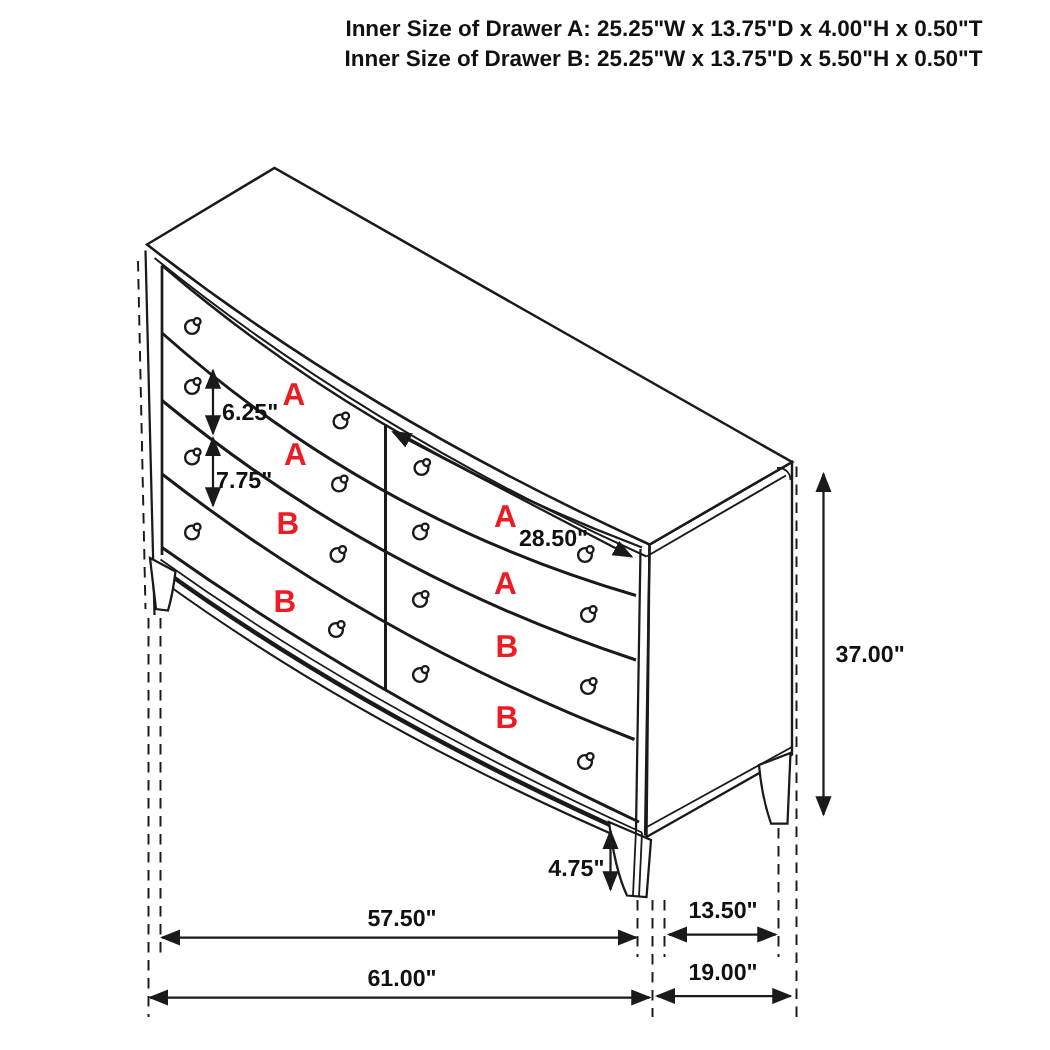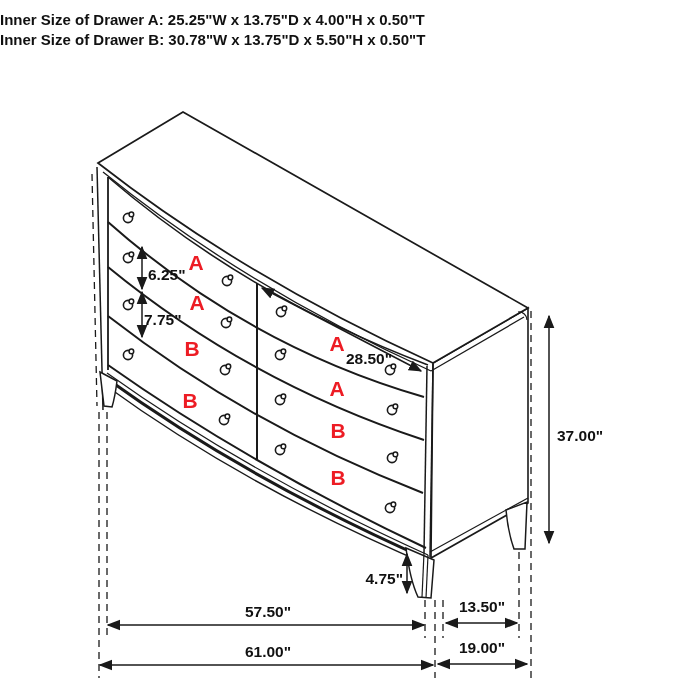--- a/index.html
+++ b/index.html
@@ -1,35 +1,35 @@
 <!DOCTYPE html>
 <html><head>
 <meta charset="utf-8">
 <style>
   html,body{margin:0;padding:0;background:#ffffff;}
   .stage{position:relative;width:700px;height:700px;background:#fff;overflow:hidden;
          font-family:"Liberation Sans",sans-serif;}
-  .header{position:absolute;top:10px;left:0;width:655px;text-align:left;
+  .header{position:absolute;top:10px;left:0;width:655px;text-align:right;
           font-weight:bold;font-size:15px;line-height:20px;color:#111;}
   svg{position:absolute;top:0;left:0;}
   .ln{stroke:#1a1a1a;fill:none;}
   .fillw{fill:#ffffff;stroke:#1a1a1a;}
   .dash{stroke:#1a1a1a;fill:none;stroke-width:1.3;stroke-dasharray:7 5;}
   .dim{stroke:#1a1a1a;fill:none;stroke-width:1.5;}
   .dimtxt{font-family:"Liberation Sans",sans-serif;font-weight:bold;font-size:15.5px;fill:#111;}
   .redlbl{font-family:"Liberation Sans",sans-serif;font-weight:bold;font-size:21px;fill:#ed1c24;}
 </style>
 </head>
 <body>
 
 <div class="stage">
 
   <div class="header">
     <div>Inner Size of Drawer A: 25.25"W x 13.75"D x 4.00"H x 0.50"T</div>
-    <div>Inner Size of Drawer B: 30.78"W x 13.75"D x 5.50"H x 0.50"T</div>
+    <div>Inner Size of Drawer B: 25.25"W x 13.75"D x 5.50"H x 0.50"T</div>
   </div>
 
   <svg width="700" height="700" viewBox="0 0 700 700">
     <defs>
       <marker id="arr" viewBox="0 0 10 8" refX="9" refY="4" markerWidth="9" markerHeight="7.5" orient="auto-start-reverse">
         <path d="M0,0 L10,4 L0,8 Z" fill="#1a1a1a"></path>
       </marker>
     </defs>
 
     <g>

